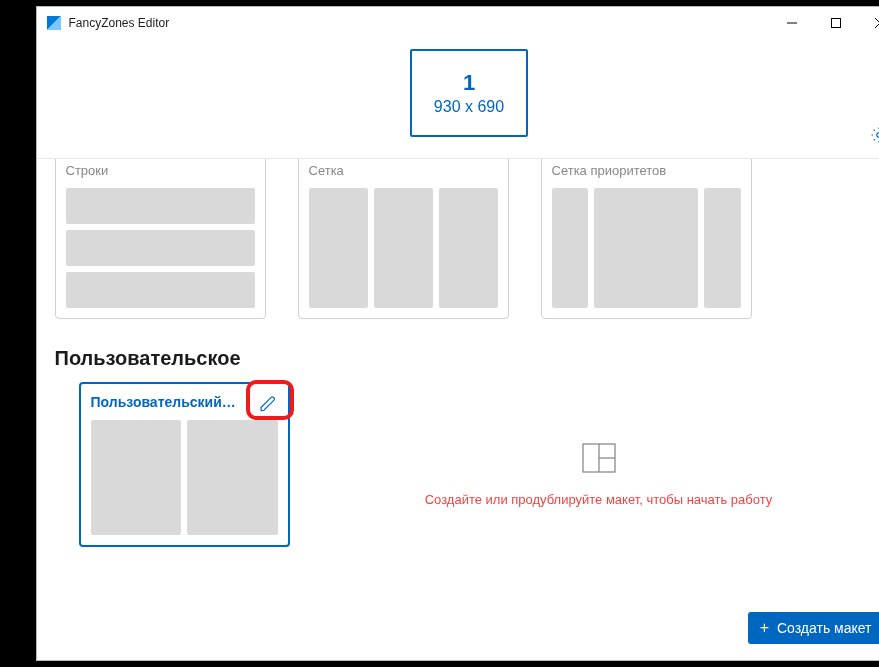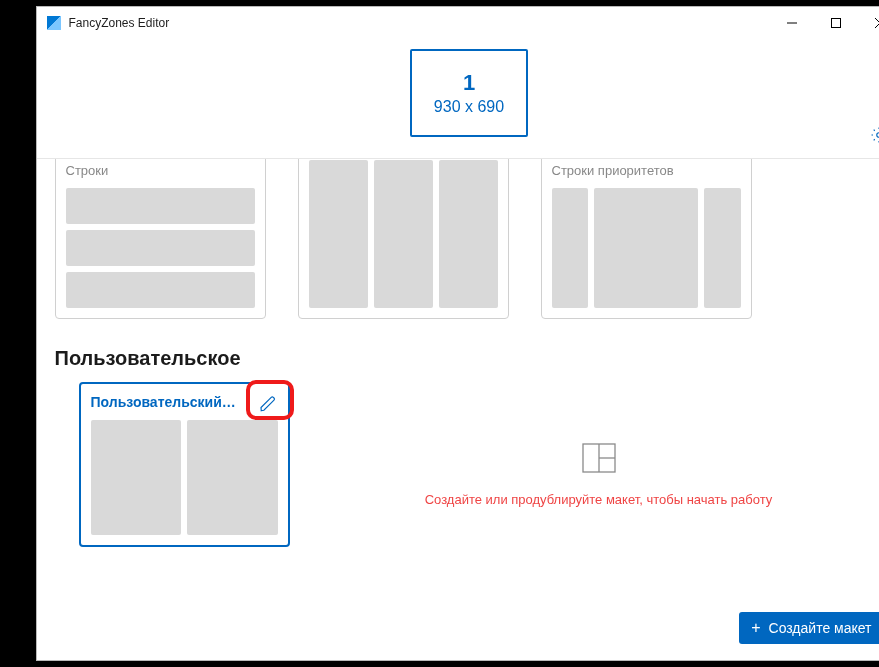--- a/index.html
+++ b/index.html
@@ -268,28 +268,29 @@
       <div class="template-row">
         <div class="layout-card">
           <div class="card-head cutoff">Строки</div>
           <div class="card-body rows-body">
             <div class="zone"></div>
             <div class="zone"></div>
             <div class="zone"></div>
           </div>
         </div>
         <div class="layout-card">
+          <div class="card-head cutoff">Сетка</div>
           <div class="card-body cols-body">
             <div class="zone"></div>
             <div class="zone"></div>
             <div class="zone"></div>
           </div>
         </div>
         <div class="layout-card">
-          <div class="card-head cutoff">Строки приоритетов</div>
+          <div class="card-head cutoff">Сетка приоритетов</div>
           <div class="card-body prio-body">
             <div class="zone small"></div>
             <div class="zone big"></div>
             <div class="zone small"></div>
           </div>
         </div>
       </div>
 
       <div class="section-title">Пользовательское</div>
 
@@ -313,18 +314,18 @@
             <rect x="4" y="6" width="32" height="28"></rect>
             <line x1="20" y1="6" x2="20" y2="34"></line>
             <line x1="20" y1="20" x2="36" y2="20"></line>
           </svg>
           <div class="placeholder-text">Создайте или продублируйте макет, чтобы начать работу</div>
         </div>
       </div>
 
       <button class="create-btn">
         <span class="plus">+</span>
-        <span>Создайте макет</span>
+        <span>Создать макет</span>
       </button>
 
     </div>
   </div>
 </div>
 
 </body></html>

